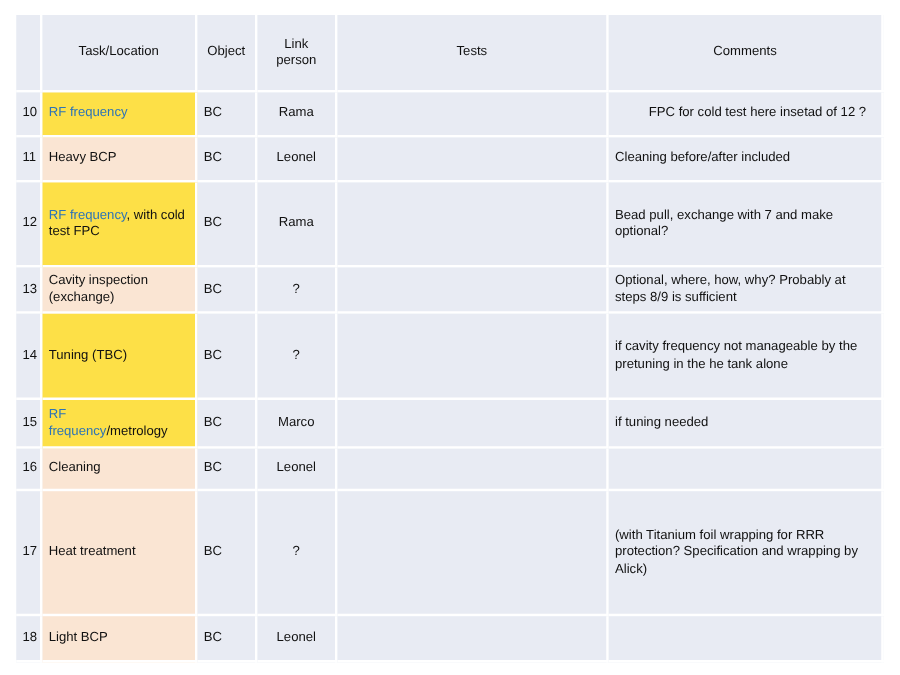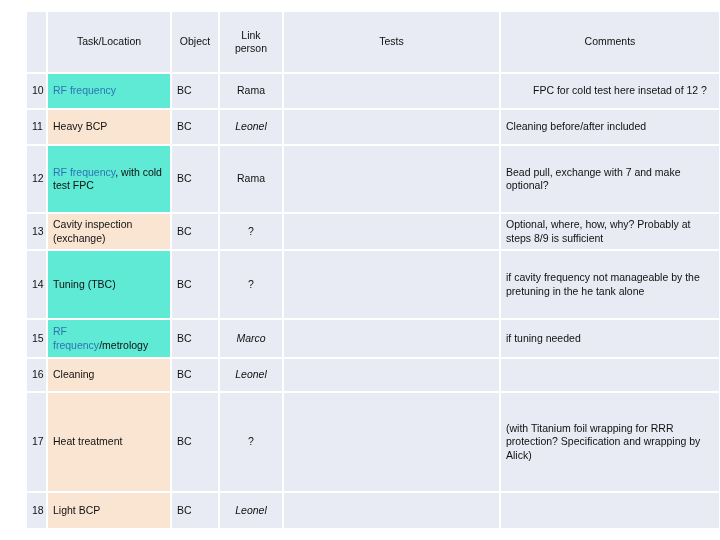--- a/index.html
+++ b/index.html
@@ -11,21 +11,21 @@
     overflow: hidden;
   }
   #sheet {
     position: relative;
     width: 720px;
     height: 540px;
     background: #ffffff;
   }
   table.grid {
     position: absolute;
-    left: 27px;
+    left: 13px;
     top: 12px;
     border-collapse: separate;
     border-spacing: 0;
     table-layout: fixed;
     width: 694px;
   }
   table.grid td, table.grid th {
     background: #E8EBF3;
     border-right: 2px solid #ffffff;
     border-bottom: 2px solid #ffffff;
@@ -61,32 +61,32 @@
     height: 62px;
     vertical-align: middle;
   }
   td.task {
     font-weight: bold;
     font-size: 11px;
     color: #111111;
     text-align: left;
     padding-left: 6px;
   }
-  td.task.fill-gray  { background: #5eead4; }
+  td.task.fill-gray  { background: #fde047; }
   td.task.fill-peach { background: #FAE5D3; }
   td.obj {
     text-align: left;
     font-size: 10.5px;
     padding-left: 5px;
   }
   td.link {
     text-align: center;
     font-size: 10.5px;
   }
-  td.link.ital { font-style: italic; }
+  td.link.ital { }
   td.tests { }
   td.com {
     text-align: left;
     font-size: 10px;
     padding-left: 7px;
     padding-right: 9px;
     line-height: 1.45;
   }
   td.com.center-ind { padding-left: 32px; }
   .blue { color: #2E74B5; }

